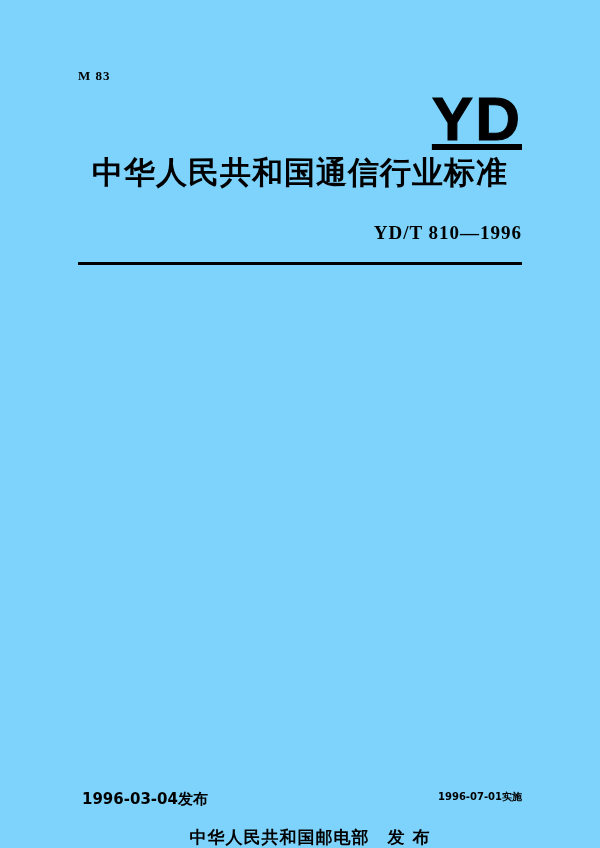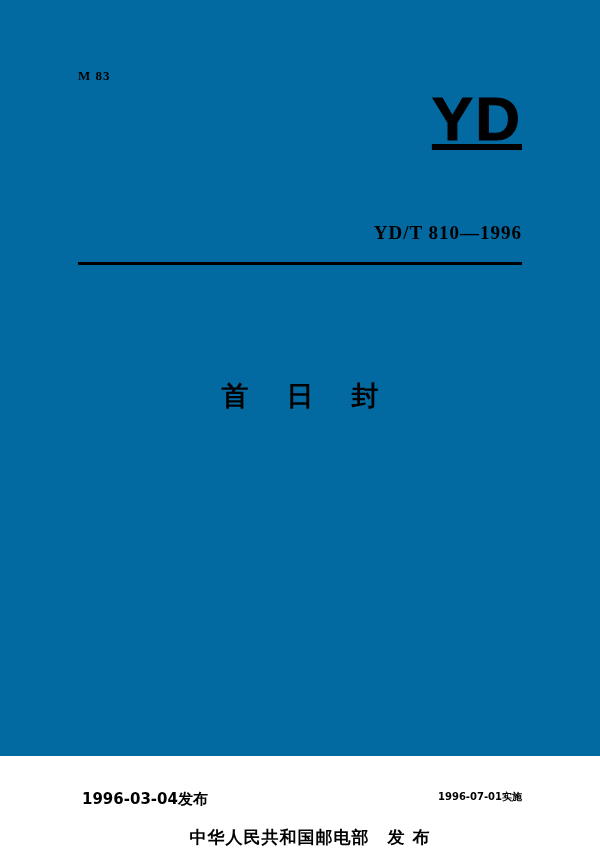--- a/index.html
+++ b/index.html
@@ -13,22 +13,22 @@
     font-family: "Liberation Sans", sans-serif;
     color: #000000;
     position: relative;
     overflow: hidden;
   }
   .page {
     position: absolute;
     left: 0;
     top: 0;
     width: 600px;
-    height: 756px;
-    background: #0369a1;
+    height: 848px;
+    background: #7dd3fc;
   }
   
   .class-code {
     position: absolute;
     left: 78px;
     top: 68px;
     font-size: 13px;
     font-weight: bold;
     letter-spacing: 1px;
     font-family: "Liberation Serif", serif;
@@ -128,26 +128,26 @@
 </style>
 </head>
 <body>
 
 <div class="page">
 
   <div class="class-code">M 83</div>
 
   <div class="yd-logo">YD</div>
 
+  <div class="main-title">中华人民共和国通信行业标准</div>
 
   <div class="std-number">YD/T 810—1996</div>
 
   <div class="rule"></div>
 
-  <div class="doc-subject">首日封</div>
 
   <div class="date-issue">1996-03-04发布</div>
 
   <div class="date-effective">1996-07-01实施</div>
 
   <div class="publisher">
     <span>中华人民共和国邮电部</span><span class="gap"></span><span>发 布</span>
   </div>
 
 </div>

